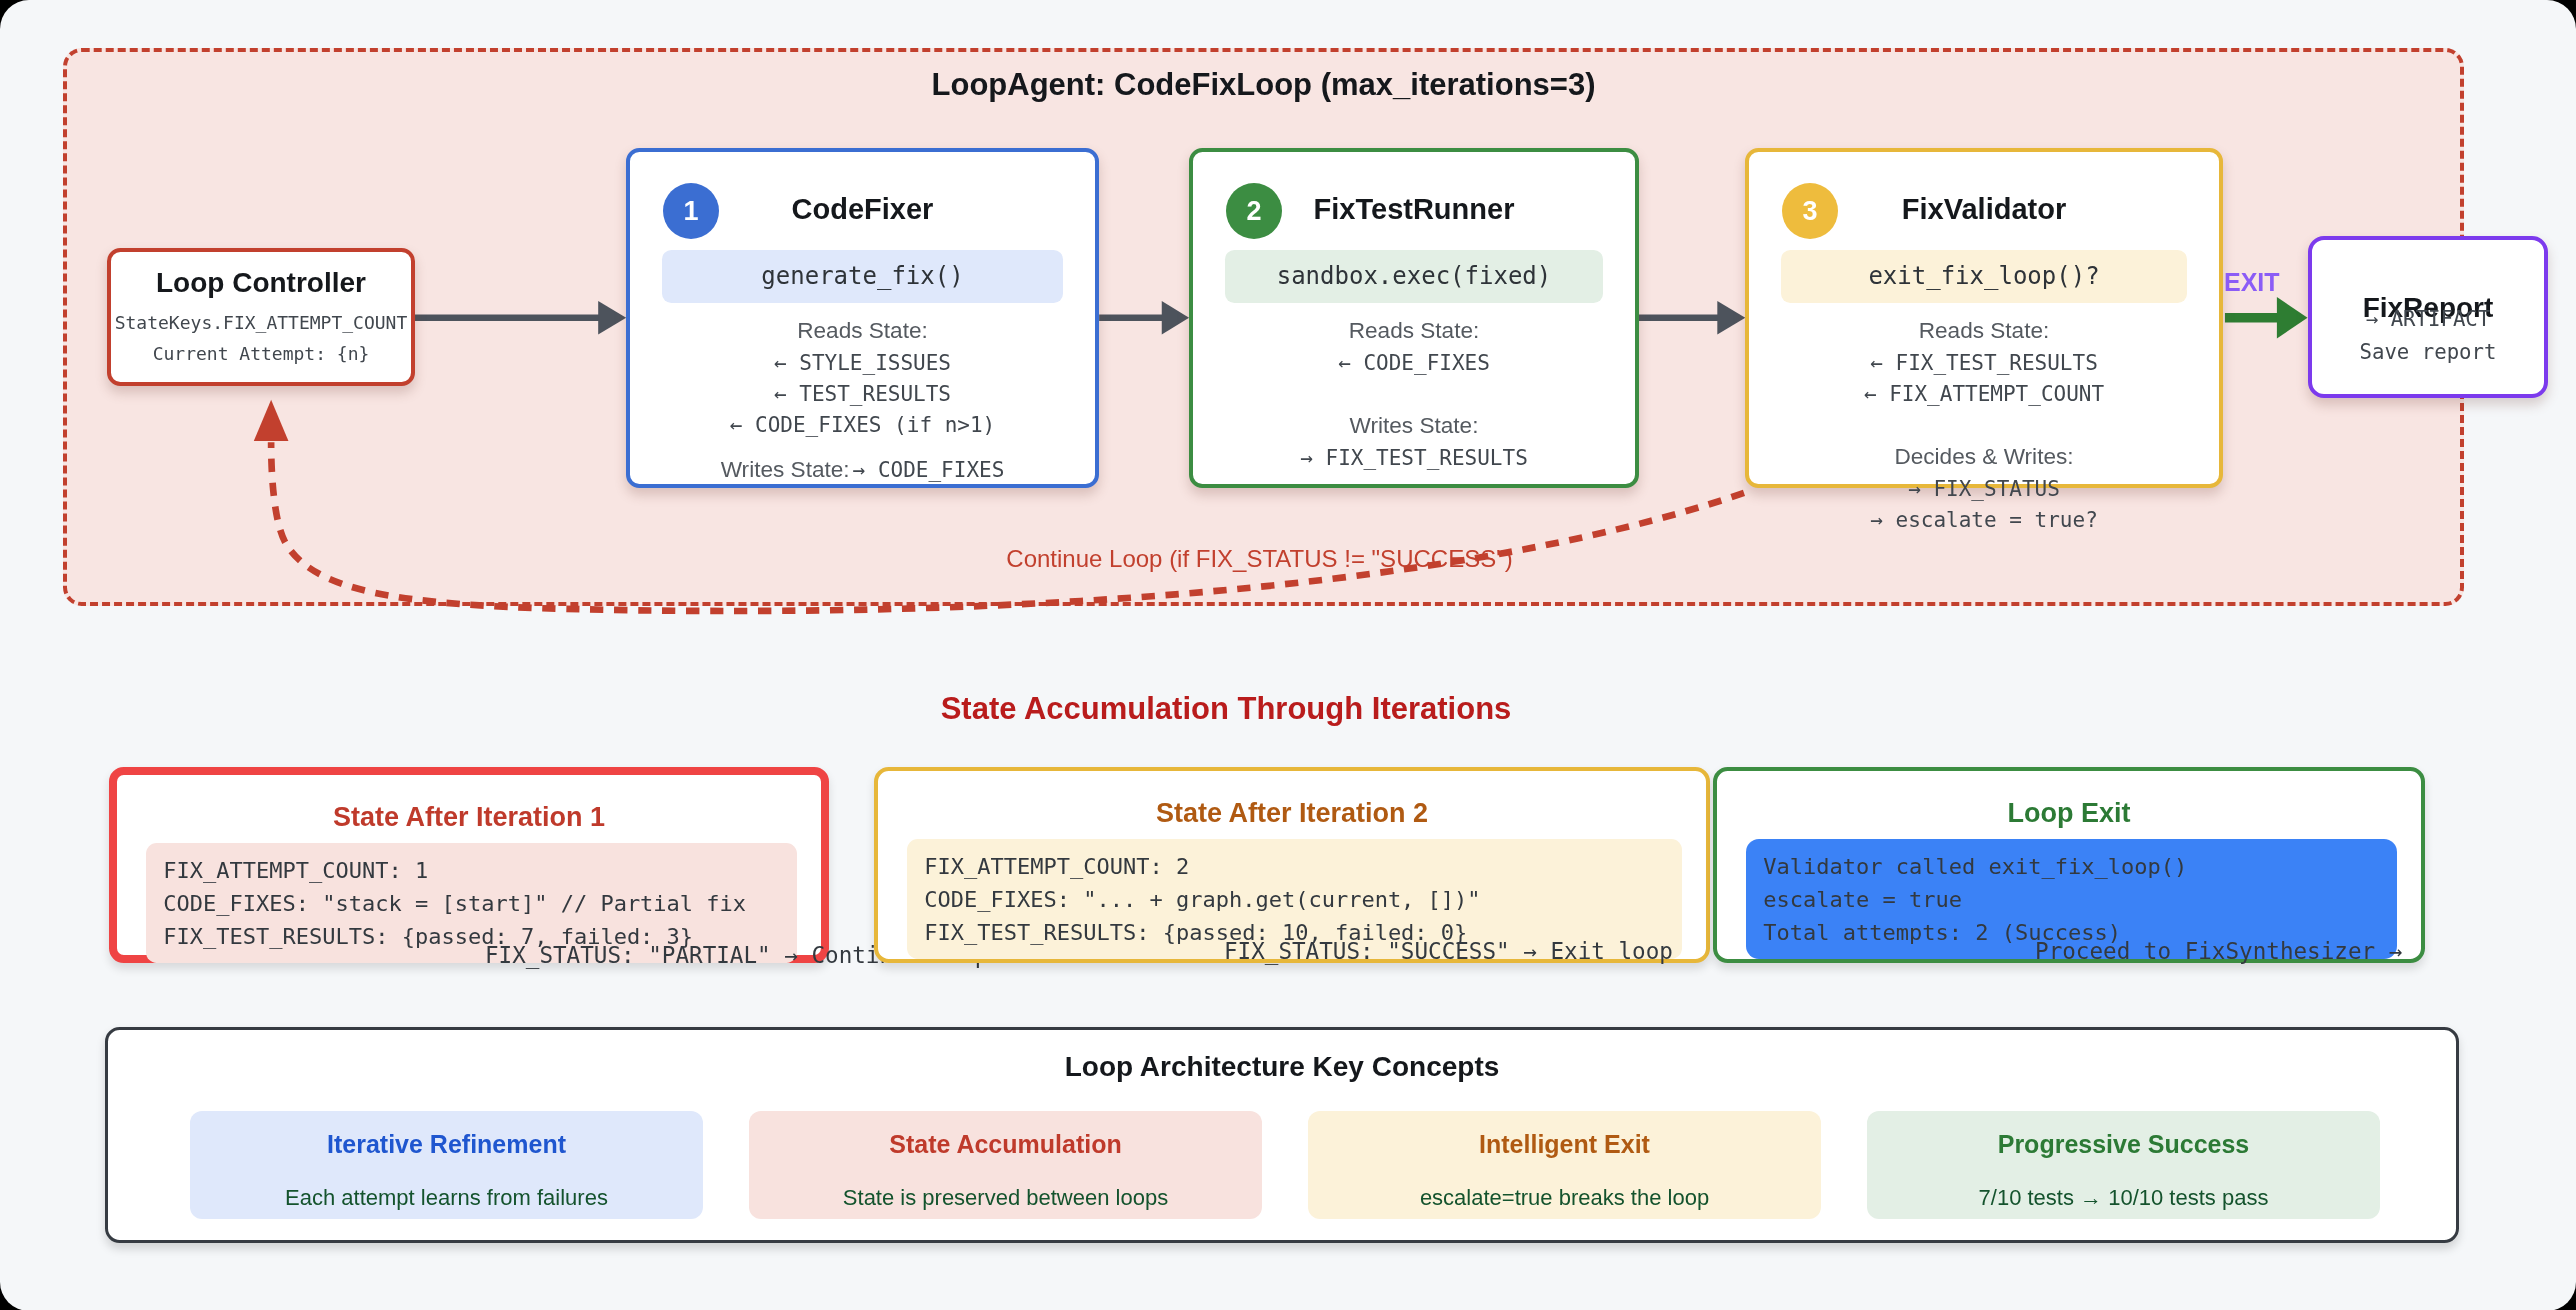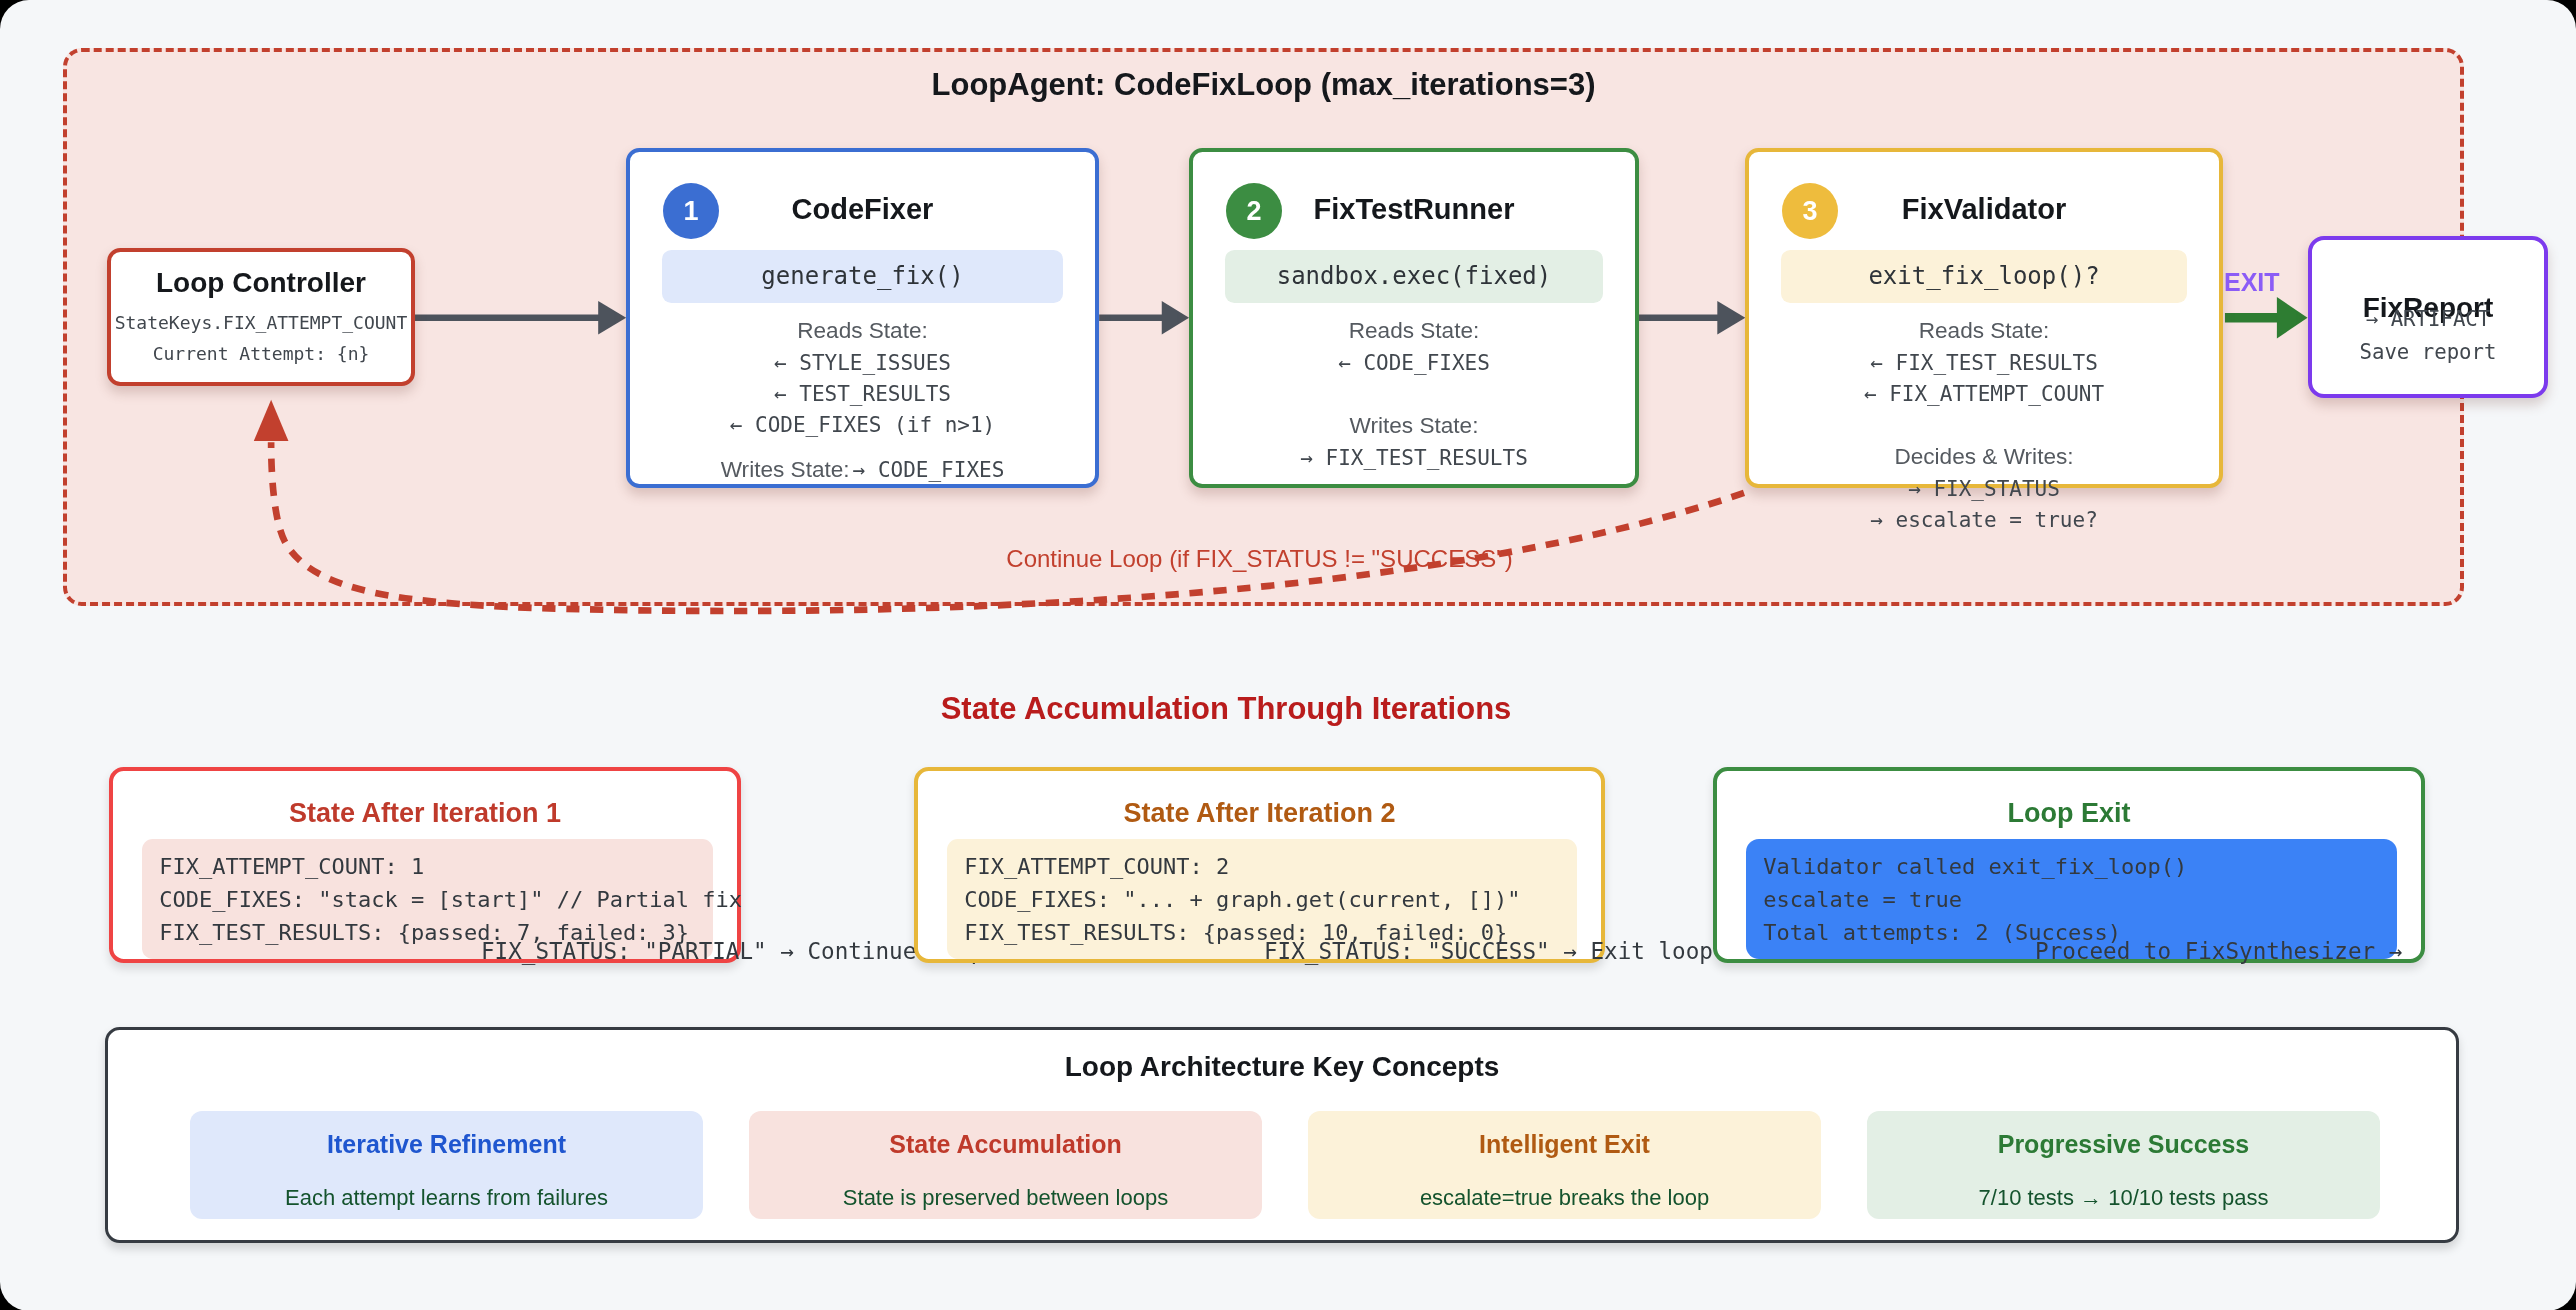--- a/index.html
+++ b/index.html
@@ -57,23 +57,23 @@
   .scard{
     position:absolute;top:767px;height:196px;background:#fff;border-radius:14.7px;box-sizing:border-box;
     box-shadow:0 5.3px 9.3px rgba(0,0,0,.12);
   }
   .scard-title{position:absolute;left:0;right:0;top:27px;text-align:center;font-size:27px;font-weight:bold;}
   .scard pre{
     position:absolute;left:29px;right:24px;top:68px;margin:0;padding:10.7px 17.3px;border-radius:10.7px;
     font-family:"DejaVu Sans Mono","Liberation Mono",monospace;font-size:22px;line-height:33px;color:#33393f;
   }
   .scard .status{position:absolute;top:167px;font-size:22.6px;color:#33393f;white-space:nowrap;}
-  .sc1{left:109px;width:632px;border:4px solid #ef4444;z-index:1;}
+  .sc1{left:109px;width:720px;border:8px solid #ef4444;z-index:1;}
   .sc1 .scard-title{color:#bf3a2b;} .sc1 pre{background:#f8e2de;}
-  .sc2{left:914px;width:691px;border:4px solid #e7b73a;z-index:2;}
+  .sc2{left:874px;width:836px;border:4px solid #e7b73a;z-index:2;}
   .sc2 .scard-title{color:#b05a12;} .sc2 pre{background:#fcf2d9;}
   .sc3{left:1713px;width:712px;border:4px solid #3c8d42;z-index:3;}
   .sc3 .scard-title{color:#2c7a35;} .sc3 pre{background:#3b82f6;border-radius:13px;}
   
   .concepts{
     position:absolute;left:105px;top:1027px;width:2354px;height:216px;background:#fff;
     border:3.3px solid #363b42;border-radius:14.7px;box-sizing:border-box;box-shadow:0 5.3px 9.3px rgba(0,0,0,.15);
   }
   .concepts-title{position:absolute;left:0;right:0;top:21px;text-align:center;font-size:28px;font-weight:bold;color:#15181c;}
   .ccard{position:absolute;top:81px;width:513px;height:108px;border-radius:12px;text-align:center;}

